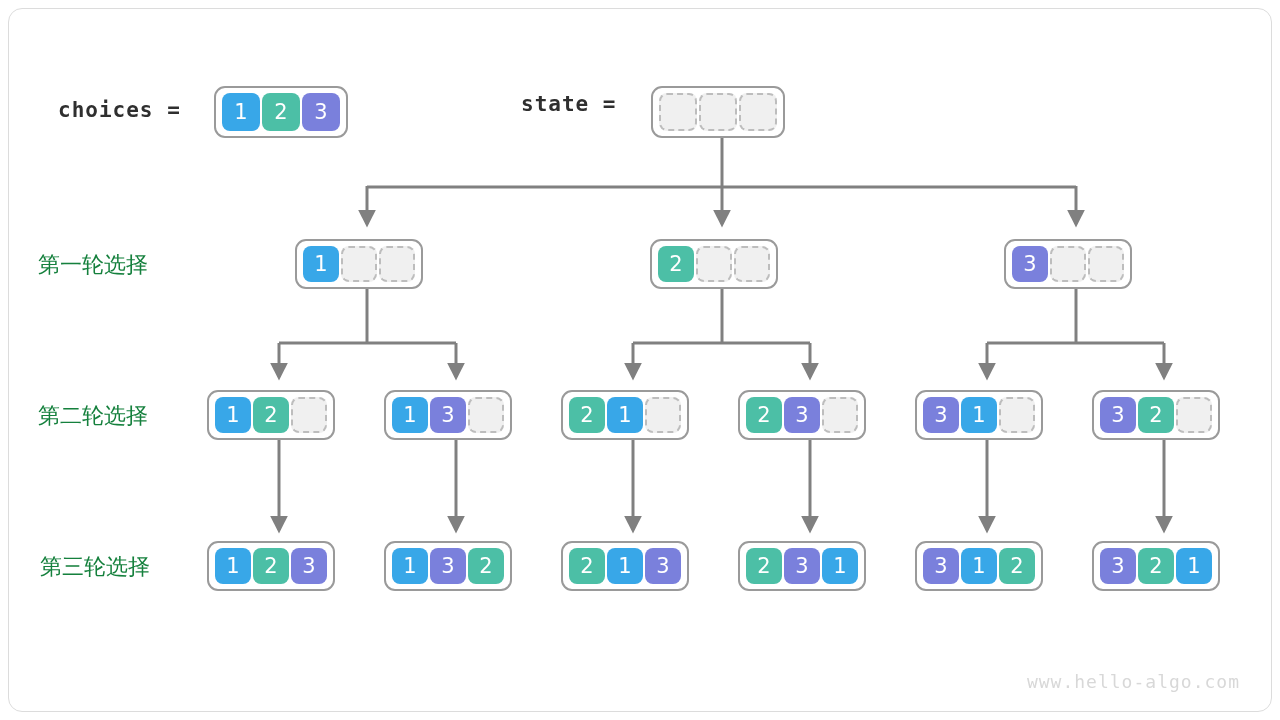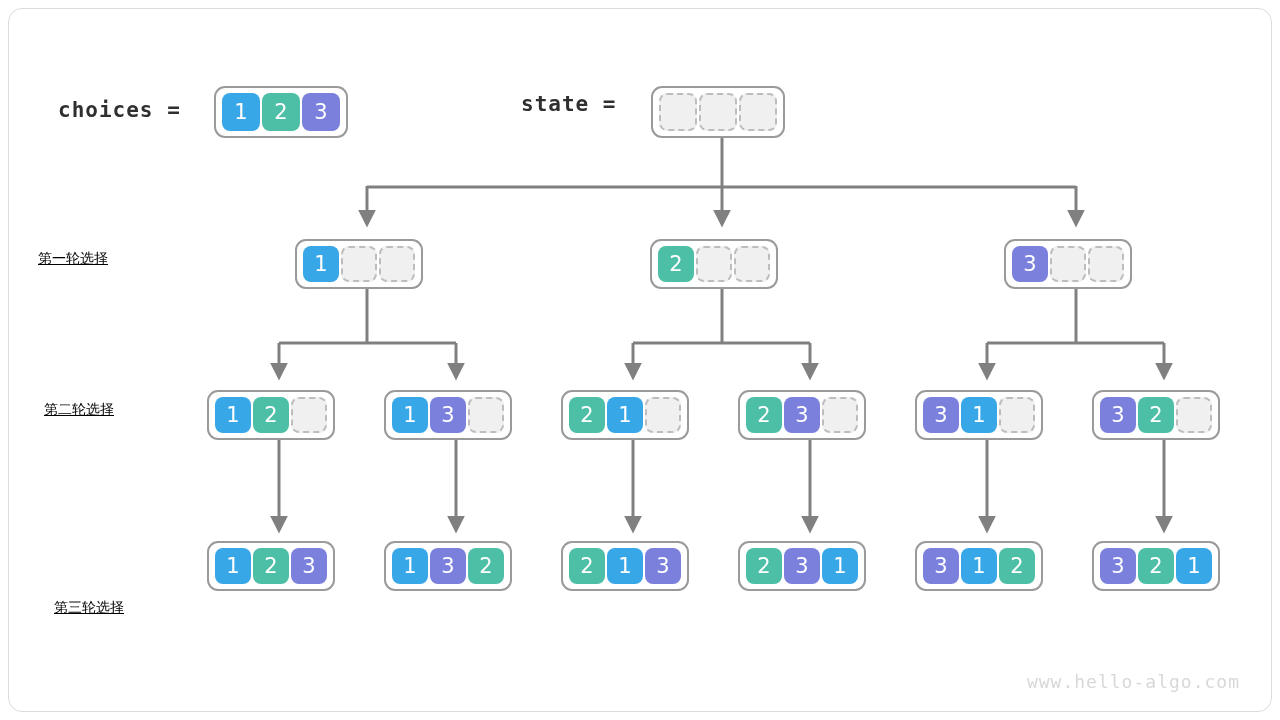--- a/index.html
+++ b/index.html
@@ -31,24 +31,23 @@
     font-family: "DejaVu Sans Mono", monospace;
     font-weight: bold;
     font-size: 21px;
     color: #2f2f2f;
     letter-spacing: 1px;
     white-space: nowrap;
   }
   .row-label {
     position: absolute;
     font-family: "DejaVu Sans", sans-serif;
-    font-size: 14px;
-    color: #000000;
+    font-size: 22px;
+    color: #15803d;
     white-space: nowrap;
-    text-decoration: underline;
   }
   
   .group {
     position: absolute;
     display: flex;
     flex-direction: row;
     align-items: center;
     padding: 5px;
     border: 2px solid #9a9a9a;
     border-radius: 11px;
@@ -148,22 +147,22 @@
   </div>
 
   <div class="label-mono" style="left:521px; top:92px;">state  =</div>
   <div class="group" style="left:651px; top:86px;">
     <div class="cell empty"></div>
     <div class="cell empty"></div>
     <div class="cell empty"></div>
   </div>
 
   <div class="row-label" style="left:38px; top:250px;">第一轮选择</div>
-  <div class="row-label" style="left:44px; top:401px;">第二轮选择</div>
-  <div class="row-label" style="left:54px; top:552px;margin-top:47px;">第三轮选择</div>
+  <div class="row-label" style="left:38px; top:401px;">第二轮选择</div>
+  <div class="row-label" style="left:40px; top:552px;">第三轮选择</div>
 
   <div class="group small" style="left:295px; top:239px;">
     <div class="cell v1">1</div>
     <div class="cell empty"></div>
     <div class="cell empty"></div>
   </div>
   <div class="group small" style="left:650px; top:239px;">
     <div class="cell v2">2</div>
     <div class="cell empty"></div>
     <div class="cell empty"></div>

